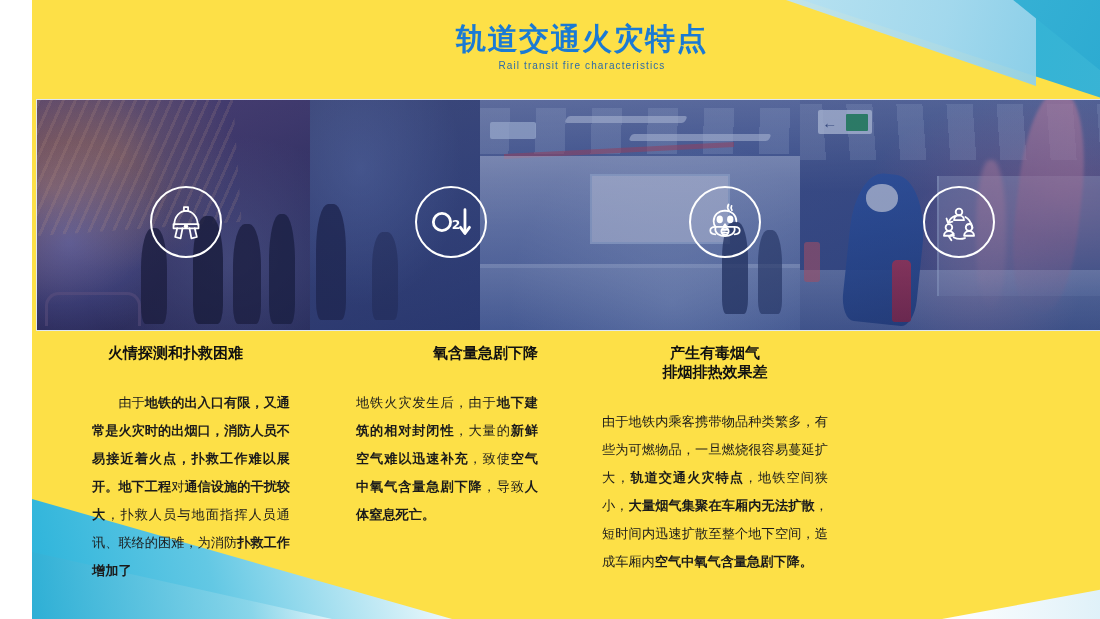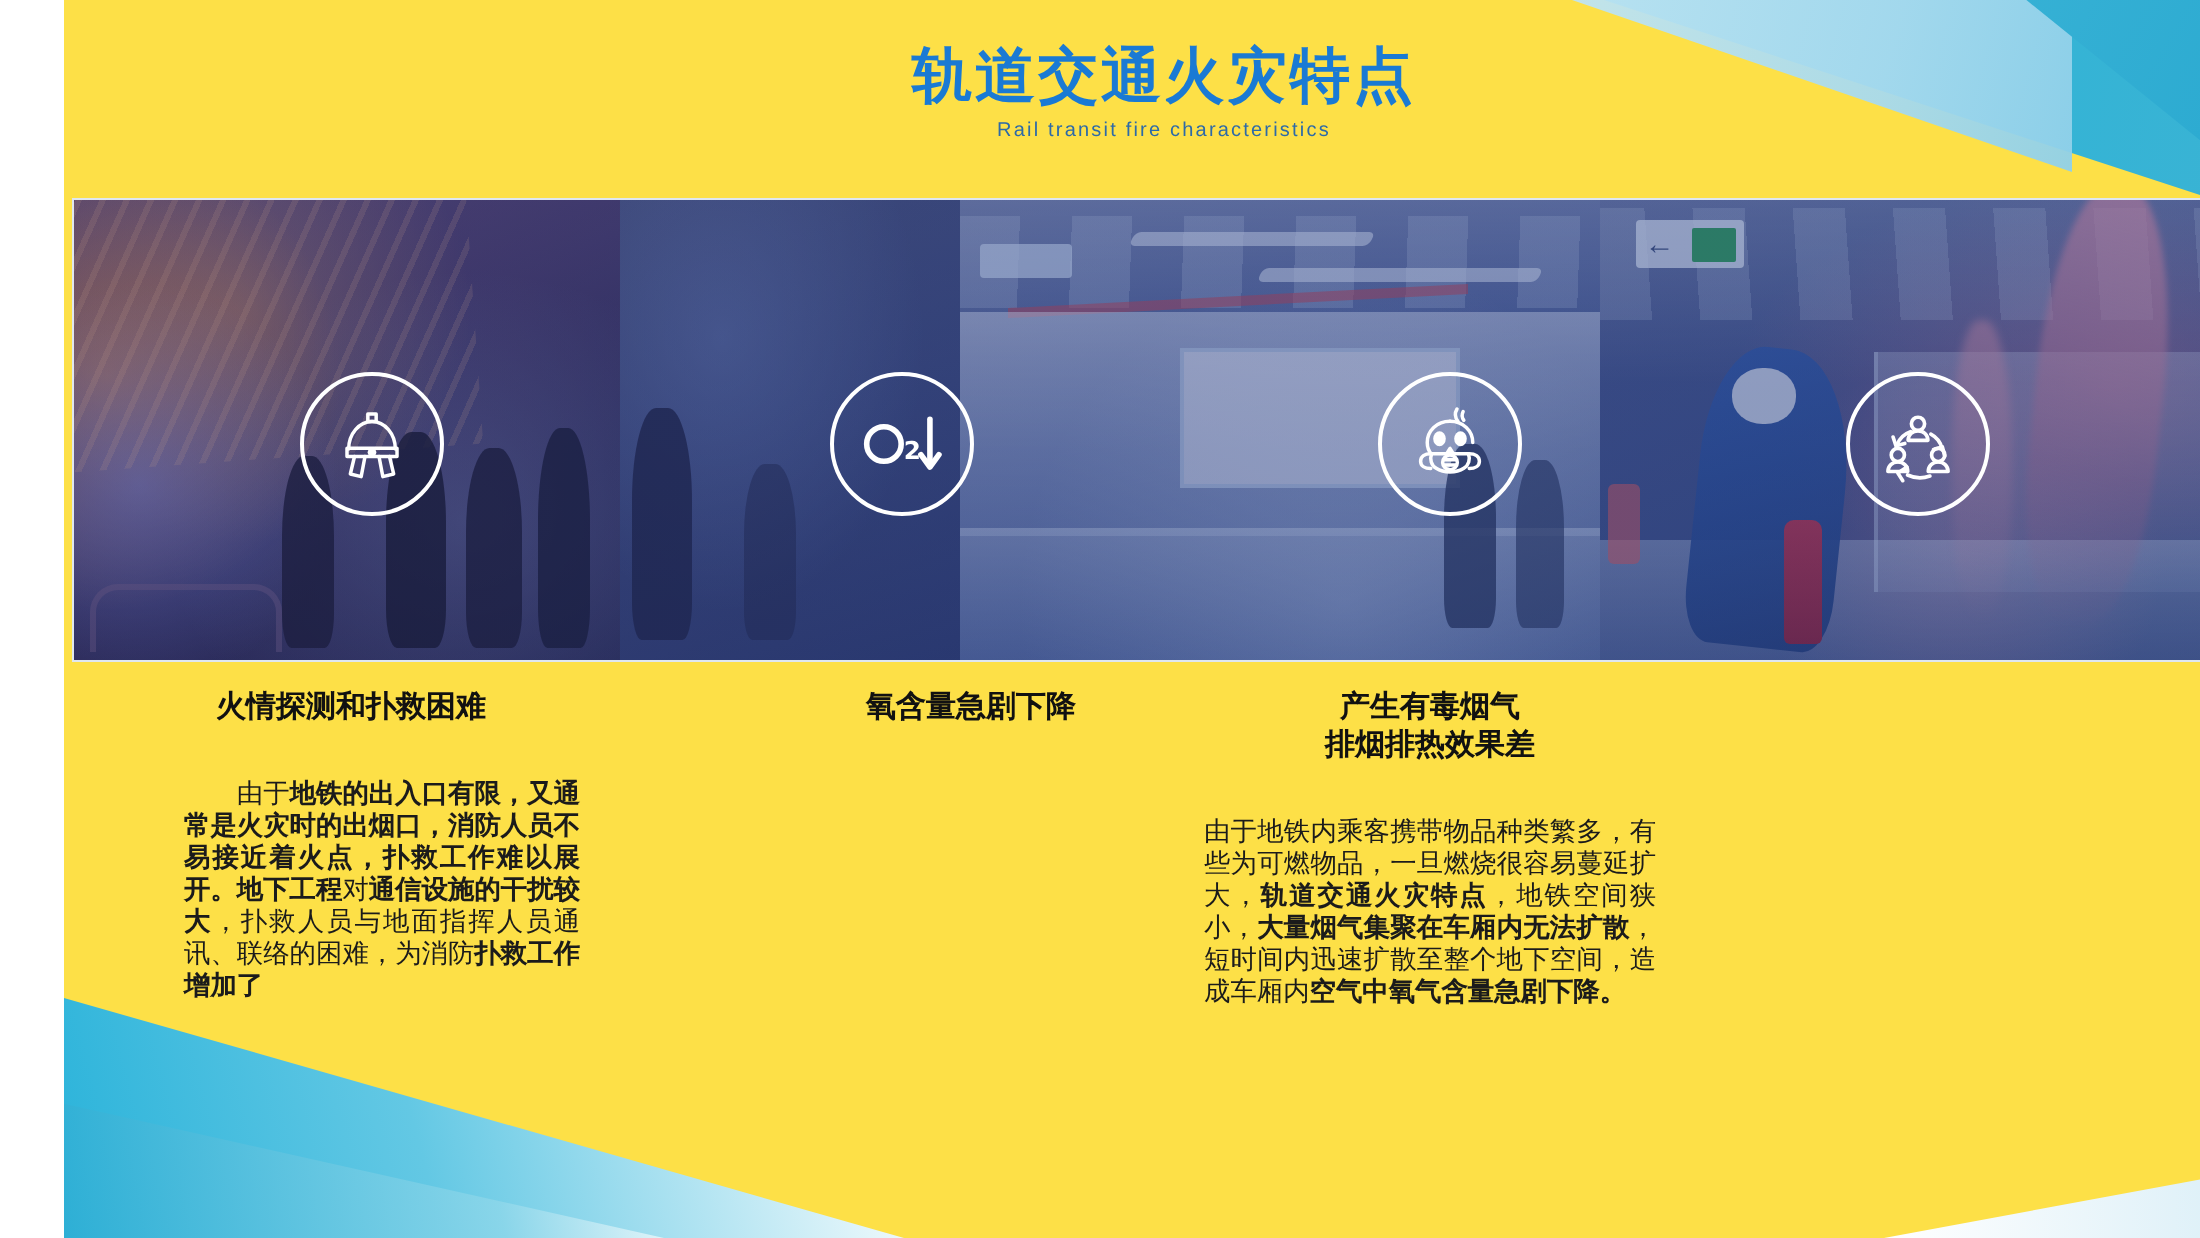--- a/index.html
+++ b/index.html
@@ -283,21 +283,21 @@
     margin-bottom: 26px;
     font-family: "DejaVu Sans", "Liberation Sans", sans-serif;
   }
   .c1 .col-title { text-align: left; padding-left: 16px; }
   .c2 .col-title { text-align: right; padding-left: 4px; }
   .c3 .col-title { text-align: center; }
   .c4 .col-title { text-align: center; }
 
   .col-body {
     font-size: 13.2px;
-    line-height: 16px;
+    line-height: 28px;
     color: #1b1b1b;
     text-align: justify;
     text-justify: inter-ideograph;
     font-family: Liberation Serif, serif;
   }
   .col-body b { font-weight: bold; }
 </style>
 </head>
 <body>
 
@@ -423,20 +423,21 @@
 
   <div class="columns">
 
     <div class="col c1">
       <div class="col-title">火情探测和扑救困难</div>
       <div class="col-body"><span>　　由于</span><b>地铁的出入口有限</b><b>，又通常是火灾时的出烟口，消防人员不易接近着火点，扑救工作难以展开。地下工程</b><span>对</span><b>通信设施的干扰较大</b><span>，扑救人员与地面指挥人员通讯、联络的困难，为消防</span><b>扑救工作增加了</b></div>
     </div>
 
     <div class="col c2">
       <div class="col-title">氧含量急剧下降</div>
+      <div class="col-body"><span>地铁火灾发生后，由于</span><b>地下建筑的相对封闭性</b><span>，大量的</span><b>新鲜空气难以迅速补充</b><span>，致使</span><b>空气中氧气含量急剧下降</b><span>，导致</span><b>人体窒息死亡。</b></div>
     </div>
 
     <div class="col c3">
       <div class="col-title">产生有毒烟气<br>排烟排热效果差</div>
       <div class="col-body"><span>由于地铁内乘客携带物品种类繁多，有些为可燃物品，一旦燃烧很容易蔓延扩大，</span><b>轨道交通火灾特点</b><span>，地铁空间狭小，</span><b>大量烟气集聚在车厢内无法扩散</b><span>，短时间内迅速扩散至整个地下空间，造成车厢内</span><b>空气中氧气含量急剧下降。</b></div>
     </div>
 
     <div class="col c4">
     </div>
 

